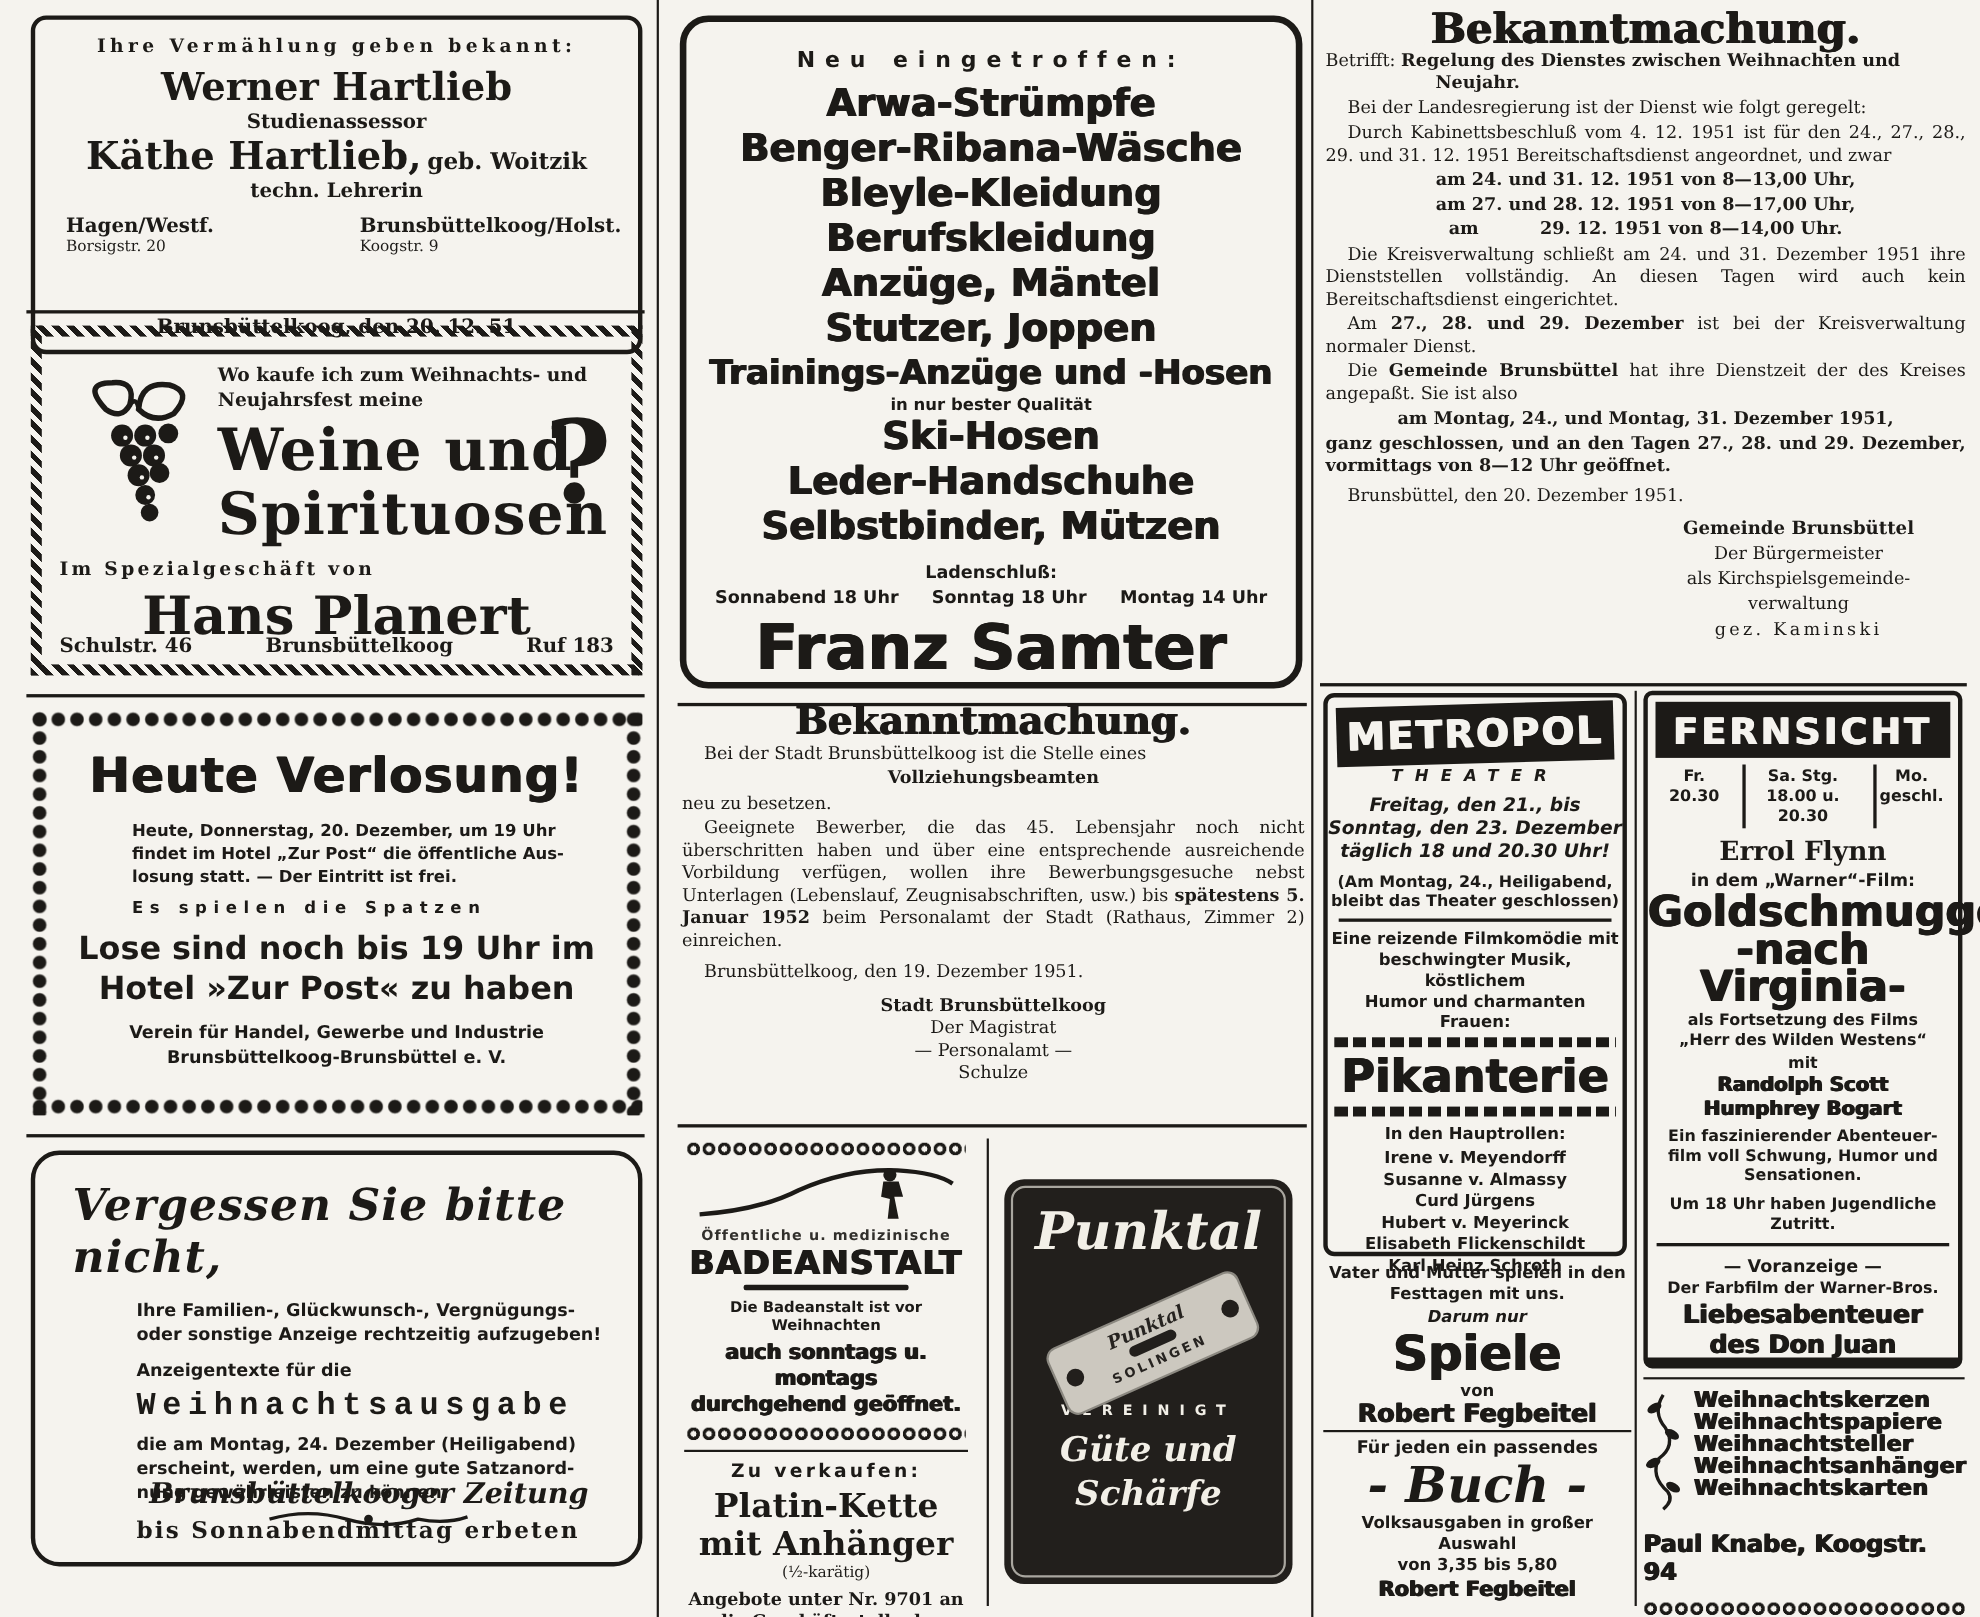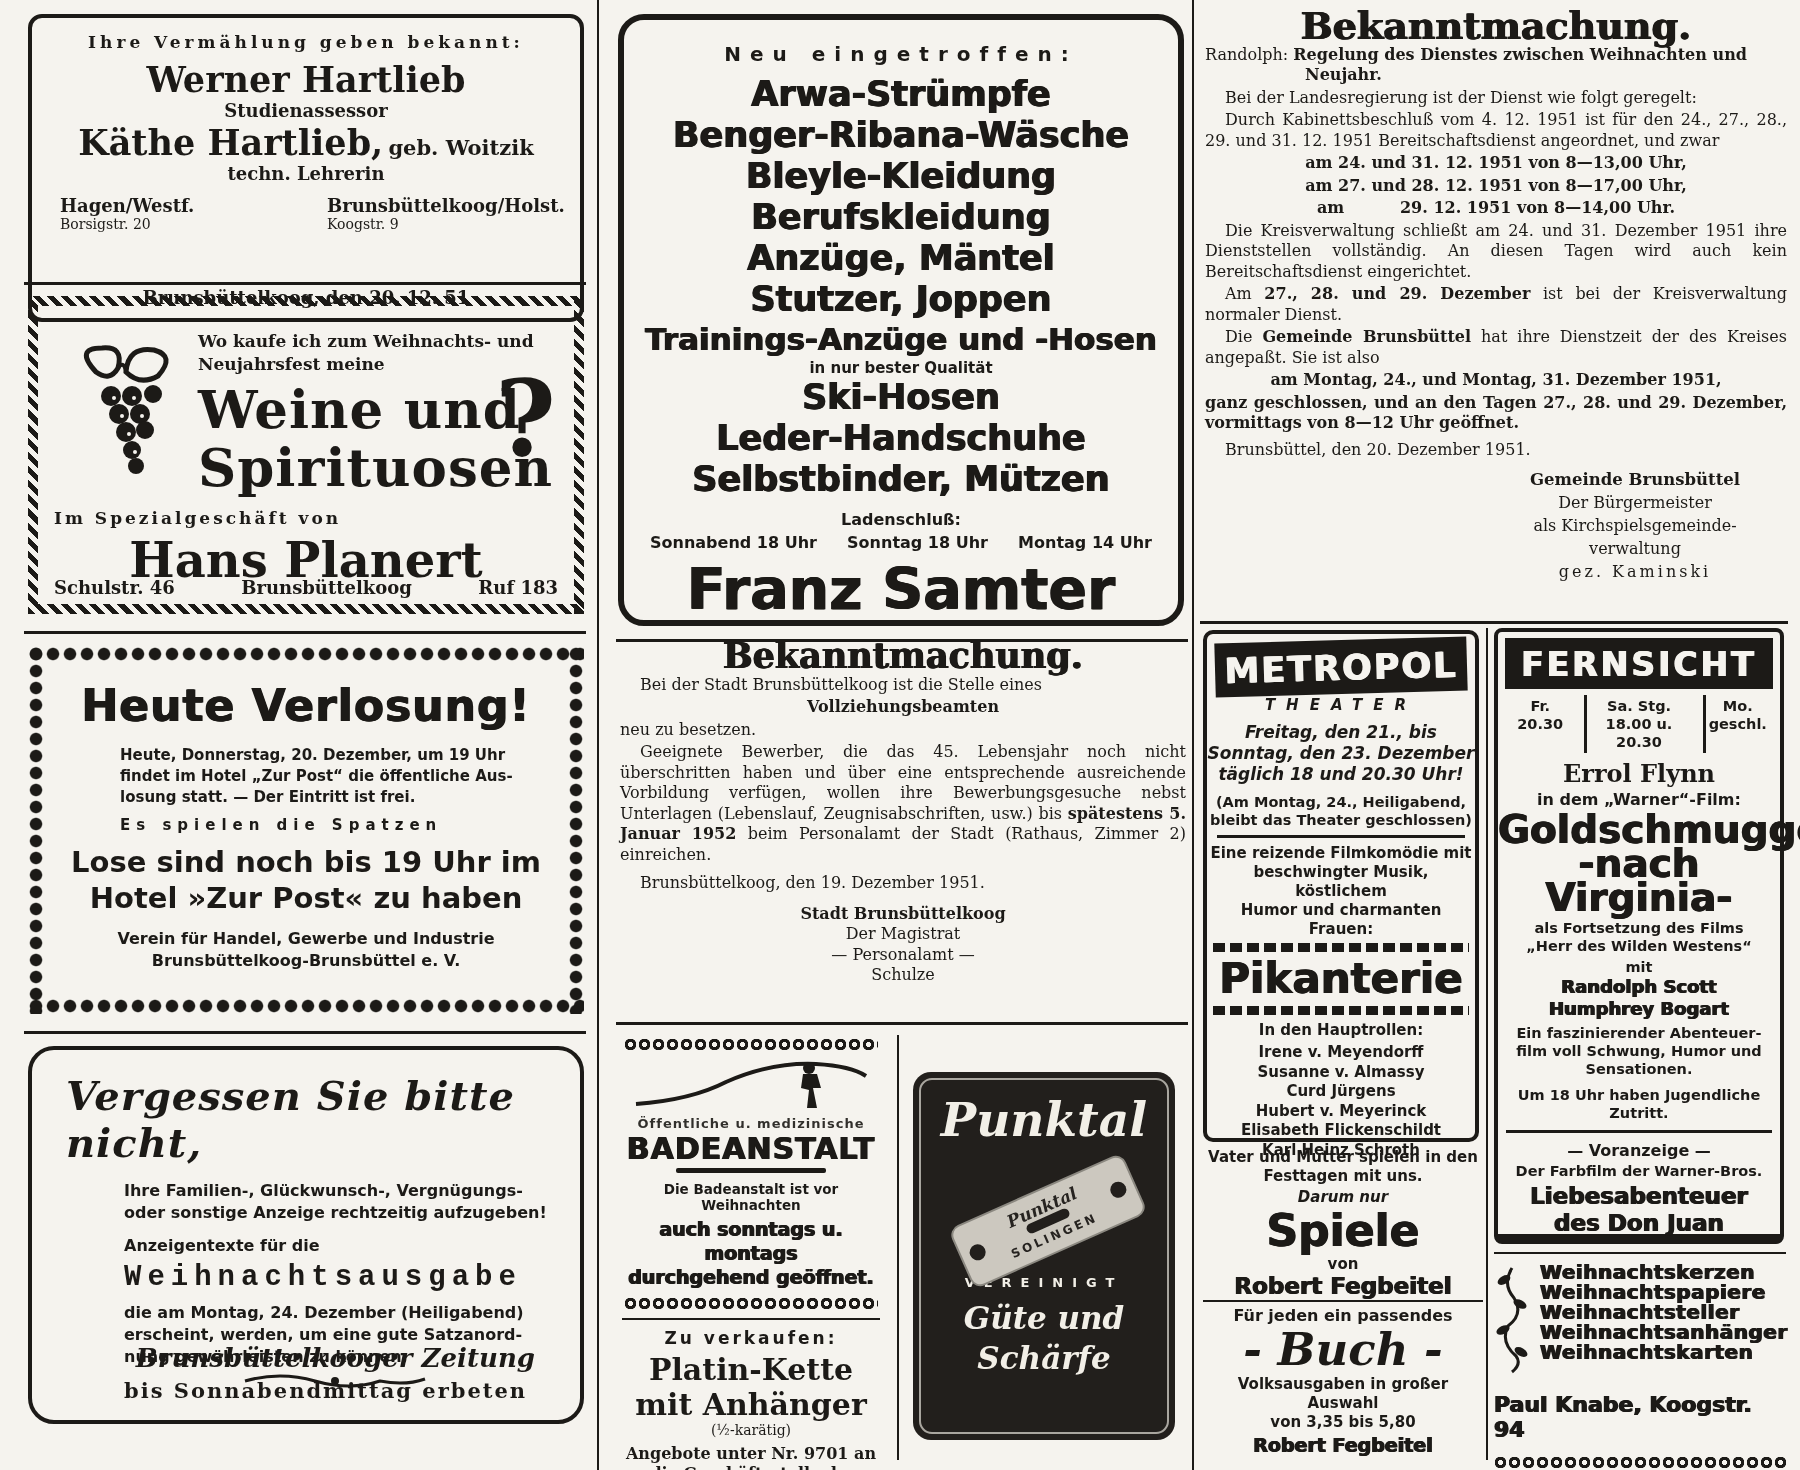--- a/index.html
+++ b/index.html
@@ -324,21 +324,21 @@
       <div class="i b" style="font-size:17px;margin-top:6px;">Punktal</div>
       <div class="s b" style="font-size:12px;letter-spacing:3px;margin-top:14px;">SOLINGEN</div>
     </div>
     <div class="s b pk-spaced" style="margin-top:128px;">VEREINIGT</div>
     <div class="i b pk-script" style="margin-top:8px;">Güte und</div>
     <div class="i b pk-script">Schärfe</div>
   </div>
 
   <div id="notice-kreis" class="abs notice">
     <p class="b fat nt-head">Bekanntmachung.</p>
-    <p style="text-indent:0;"><span>Randolph:</span> <b>Regelung des Dienstes zwischen Weihnachten und</b><br><b style="padding-left:100px;">Neujahr.</b></p>
+    <p style="text-indent:0;"><span>Betrifft:</span> <b>Regelung des Dienstes zwischen Weihnachten und</b><br><b style="padding-left:100px;">Neujahr.</b></p>
     <p>Bei der Landesregierung ist der Dienst wie folgt geregelt:</p>
     <p>Durch Kabinettsbeschluß vom 4. 12. 1951 ist für den 24., 27., 28., 29. und 31. 12. 1951 Bereitschaftsdienst angeordnet, und zwar</p>
     <p class="b nt-c" style="white-space:pre;">am 24. und 31. 12. 1951 von 8—13,00 Uhr,</p>
     <p class="b nt-c" style="white-space:pre;">am 27. und 28. 12. 1951 von 8—17,00 Uhr,</p>
     <p class="b nt-c" style="white-space:pre;">am          29. 12. 1951 von 8—14,00 Uhr.</p>
     <p>Die Kreisverwaltung schließt am 24. und 31. Dezember 1951 ihre Dienststellen vollständig. An diesen Tagen wird auch kein Bereitschaftsdienst eingerichtet.</p>
     <p><span>Am </span><b>27., 28. und 29. Dezember</b><span> ist bei der Kreisverwaltung normaler Dienst.</span></p>
     <p><span>Die </span><b>Gemeinde Brunsbüttel</b><span> hat ihre Dienstzeit der des Kreises angepaßt. Sie ist also</span></p>
     <p class="b nt-c">am Montag, 24., und Montag, 31. Dezember 1951,</p>
     <p class="b" style="text-indent:0;">ganz geschlossen, und an den Tagen 27., 28. und 29. Dezember, vormittags von 8—12 Uhr geöffnet.</p>

